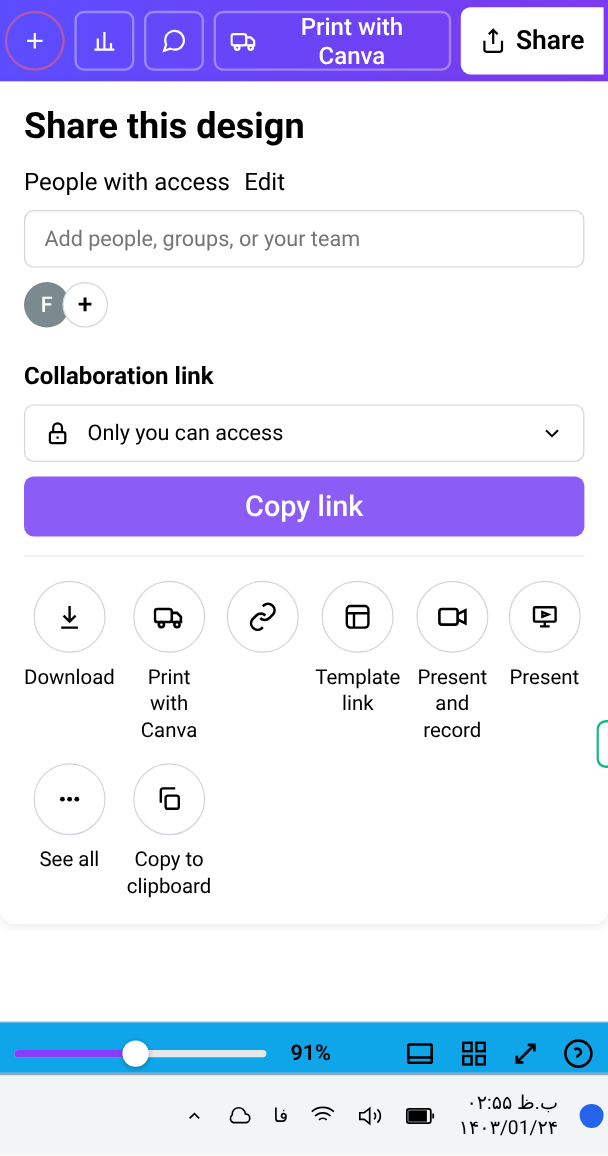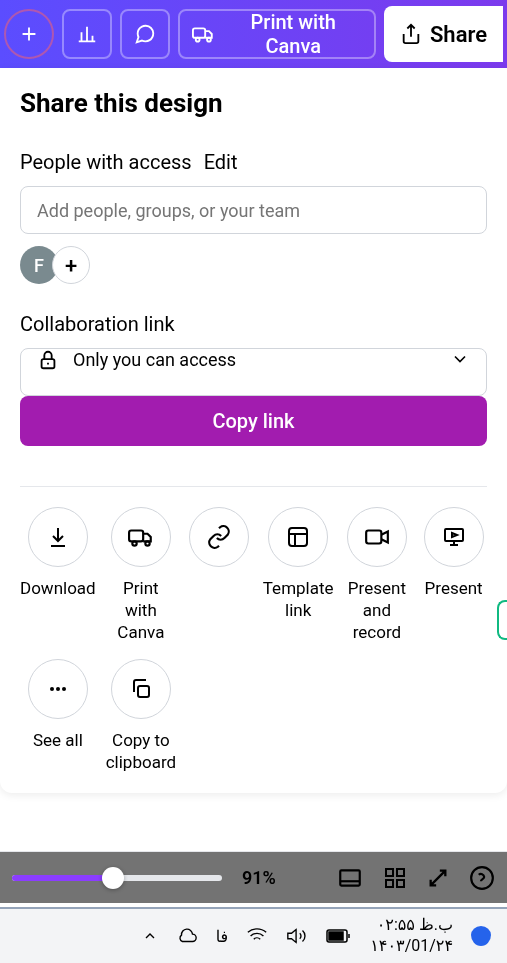--- a/index.html
+++ b/index.html
@@ -3,44 +3,44 @@
 <meta charset="utf-8">
 <style>
 *{margin:0;padding:0;box-sizing:border-box;font-family:-apple-system,BlinkMacSystemFont,"Segoe UI",Roboto,Arial,sans-serif}
 body{width:507px;height:963px;overflow:hidden;background:#fff;position:relative}
 .toolbar{background:linear-gradient(90deg,#5b4dff 0%,#7c3aed 100%);height:68px;display:flex;align-items:center;gap:8px;padding:0 4px}
 .toolbar-btn{height:50px;min-width:50px;border:2px solid rgba(255,255,255,.35);border-radius:8px;background:transparent;display:flex;align-items:center;justify-content:center;color:#fff;cursor:pointer;padding:0 12px;gap:10px;font-size:18px}
 .toolbar-btn.round-left{border-color:rgba(255,100,100,.5);border-radius:50%;width:50px;min-width:50px;padding:0}
 .share-btn{background:#fff;color:#000;border:none;border-radius:8px 0 0 8px;font-weight:600;height:56px;padding:16px 16px;display:flex;align-items:center;gap:8px;font-size:22px;margin-left:auto}
 .print-btn{display:flex;align-items:center;gap:10px;font-weight:500;font-size:20px}
 .panel{padding:20px;background:#fff;border-radius:0 0 12px 12px;box-shadow:0 2px 8px rgba(0,0,0,.08)}
-.title{font-size:26px;font-weight:700;margin-bottom:32px}
+.title{font-size:30px;font-weight:700;margin-bottom:16px}
 .row{display:flex;align-items:flex-end;gap:12px;margin-bottom:12px;font-size:20px}
 .edit-link{color:#000000;font-weight:400;cursor:pointer}
 .input{width:100%;height:48px;border:1px solid #d1d5db;border-radius:8px;padding:0 16px;font-size:18px;color:#0c4a6e;margin-bottom:12px}
 .avatar-row{display:flex;gap:-4px;margin-bottom:28px}
 .avatar{width:38px;height:38px;border-radius:50%;background:#7a8a8f;color:#fff;display:flex;align-items:center;justify-content:center;font-size:18px;font-weight:500}
 .avatar.add{background:#fff;border:1px solid #d1d5db;color:#000;margin-left:-6px;font-size:22px}
-.subtitle{font-size:20px;font-weight:400;margin-bottom:12px}
-.select{width:100%;height:48px;border:1px solid #d1d5db;border-radius:8px;display:flex;align-items:flex-start;padding:0 16px;gap:14px;font-size:18px;margin-bottom:0;cursor:pointer}
+.subtitle{font-size:20px;font-weight:700;margin-bottom:12px}
+.select{width:100%;height:48px;border:1px solid #d1d5db;border-radius:8px;display:flex;align-items:center;padding:16px 16px;gap:14px;font-size:18px;margin-bottom:12px;cursor:pointer}
 .select .chev{margin-left:auto}
-.btn-primary{width:100%;height:50px;background:#a21caf;color:#fff;border:none;border-radius:8px;font-size:20px;font-weight:500;cursor:pointer;margin-bottom:40px}
+.btn-primary{width:100%;height:50px;background:#8b5cf6;color:#fff;border:none;border-radius:8px;font-size:24px;font-weight:500;cursor:pointer;margin-bottom:16px}
 .divider{height:1px;background:#e5e7eb;margin-bottom:20px}
 .grid{display:grid;grid-template-columns:repeat(6,1fr);gap:16px 10px}
 .grid-item{display:flex;flex-direction:column;align-items:center;gap:10px;cursor:pointer}
 .circle{width:60px;height:60px;border:1px solid #d1d5db;border-radius:50%;display:flex;align-items:center;justify-content:center}
 .grid-label{font-size:17px;text-align:center;line-height:1.3}
-.bottom{position:absolute;bottom:60px;left:0;right:0;height:52px;display:flex;align-items:center;padding:0 12px;gap:20px;background:#737373;border-top:1px solid #e5e7eb}
+.bottom{position:absolute;bottom:60px;left:0;right:0;height:52px;display:flex;align-items:center;padding:0 12px;gap:20px;background:#0ea5e9;border-top:1px solid #e5e7eb}
 .slider{flex:0 0 210px;height:6px;background:#e5e7eb;border-radius:3px;position:relative}
 .slider-fill{position:absolute;left:0;top:0;bottom:0;width:48%;background:#8b3dff;border-radius:3px}
 .slider-thumb{position:absolute;left:48%;top:50%;transform:translate(-50%,-50%);width:22px;height:22px;background:#fff;border-radius:50%;box-shadow:0 1px 4px rgba(0,0,0,.3)}
 .zoom{font-size:18px;font-weight:600}
 .spacer{flex:1}
 .bottom-icon{cursor:pointer}
-.taskbar{position:absolute;bottom:0;left:0;right:0;height:56px;border-top:2px solid #94a3b8;background:#f3f4f6;display:flex;align-items:center;padding:0 16px;gap:18px}
+.taskbar{position:absolute;bottom:0;left:0;right:0;height:69px;border-top:2px solid #94a3b8;background:#f3f4f6;display:flex;align-items:center;padding:0 4px;gap:18px}
 .task-right{margin-left:auto;display:flex;align-items:center;gap:18px}
 .task-time{text-align:right;font-size:16px;line-height:1.3;direction:rtl}
 .bell{width:20px;height:20px;background:#2563eb;border-radius:50% 50% 50% 50% / 45% 45% 55% 55%;position:relative}
 svg{display:block}
 .help-badge{position:absolute;right:0;top:600px;width:10px;height:40px;border:2px solid #10b981;border-right:none;border-radius:8px 0 0 8px;background:#fff}
 </style>
 </head>
 <body>
 
 <div class="toolbar">

